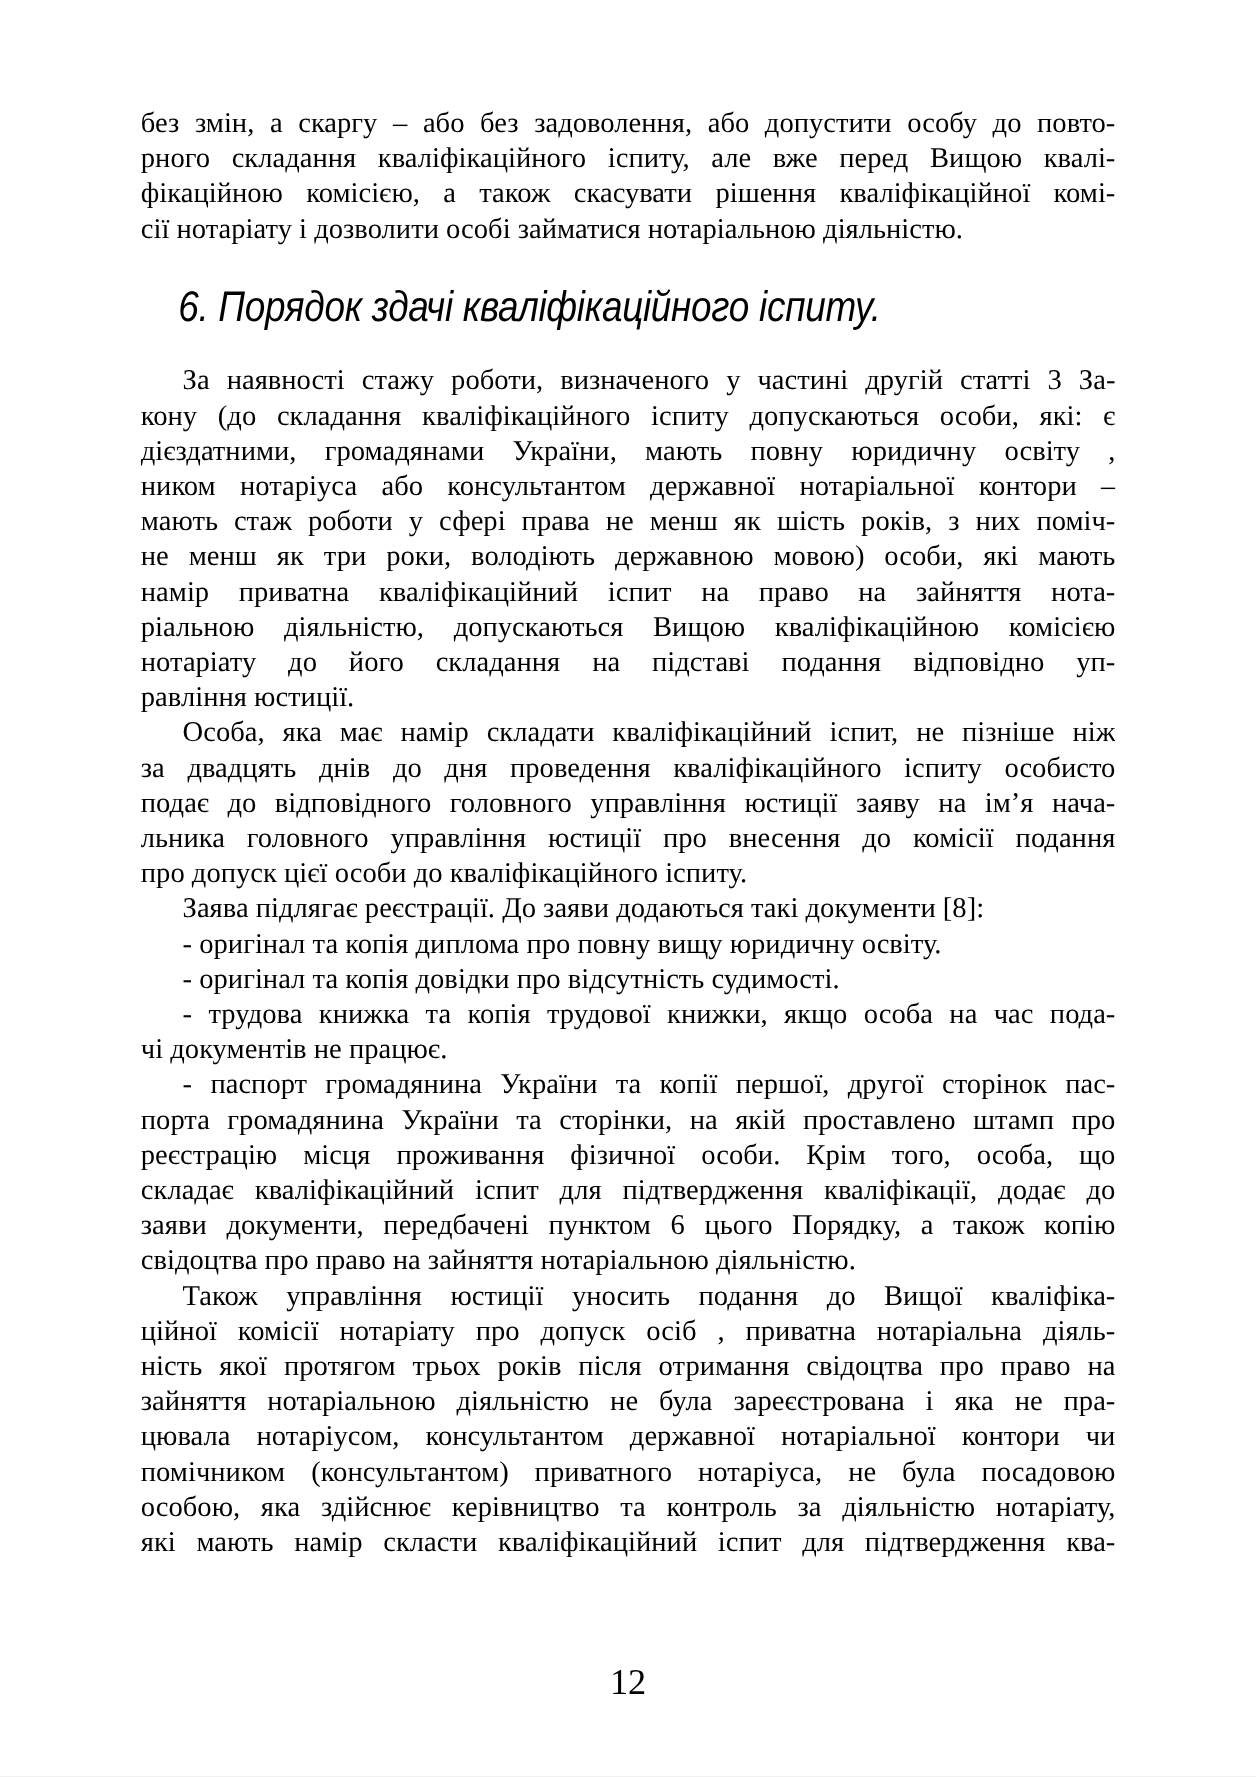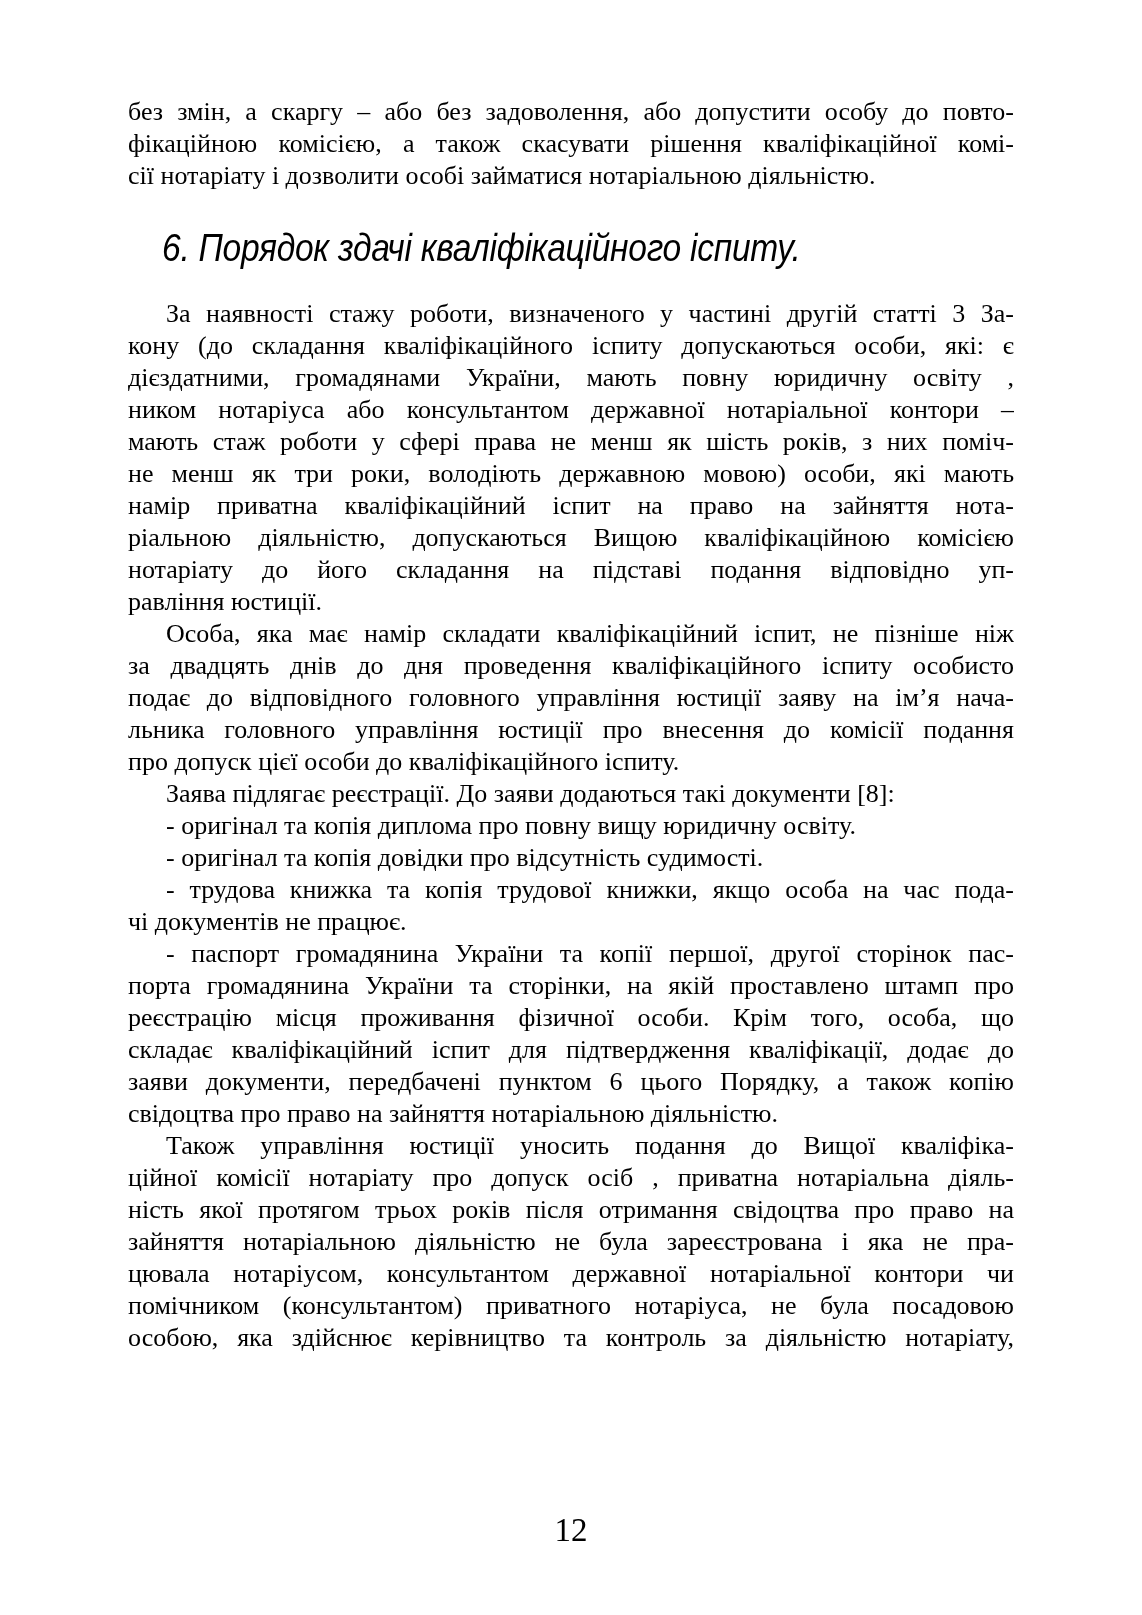--- a/index.html
+++ b/index.html
@@ -65,20 +65,21 @@
 </style>
 </head>
 <body>
 
 <div class="page" style="background: rgb(255, 255, 255); color: rgb(0, 0, 0);">
   <div class="content">
 
     <div>
         <div class="para">
           <div class="tline just">без змін, а скаргу – або без задоволення, або допустити особу до повто-</div>
+          <div class="tline just">рного складання кваліфікаційного іспиту, але вже перед Вищою квалі-</div>
           <div class="tline just">фікаційною комісією, а також скасувати рішення кваліфікаційної комі-</div>
           <div class="tline">сії нотаріату і дозволити особі займатися нотаріальною діяльністю.</div>
         </div>
       </div>
 
     <h2 class="heading"><span class="squeeze">6. Порядок здачі кваліфікаційного іспиту.</span></h2>
 
     <div>
         <div class="para">
           <div class="tline just ind">За наявності стажу роботи, визначеного у частині другій статті 3 За-</div>
@@ -123,19 +124,20 @@
           <div class="tline">свідоцтва про право на зайняття нотаріальною діяльністю.</div>
         </div>
         <div class="para">
           <div class="tline just ind">Також управління юстиції уносить подання до Вищої кваліфіка-</div>
           <div class="tline just">ційної комісії нотаріату про допуск осіб , приватна нотаріальна діяль-</div>
           <div class="tline just">ність якої протягом трьох років після отримання свідоцтва про право на</div>
           <div class="tline just">зайняття нотаріальною діяльністю не була зареєстрована і яка не пра-</div>
           <div class="tline just">цювала нотаріусом, консультантом державної нотаріальної контори чи</div>
           <div class="tline just">помічником (консультантом) приватного нотаріуса, не була посадовою</div>
           <div class="tline just">особою, яка здійснює керівництво та контроль за діяльністю нотаріату,</div>
+          <div class="tline just">які мають намір скласти кваліфікаційний іспит для підтвердження ква-</div>
         </div>
       </div>
 
   </div>
 
   <div class="page-number">12</div>
 </div>
 
 </body></html>

